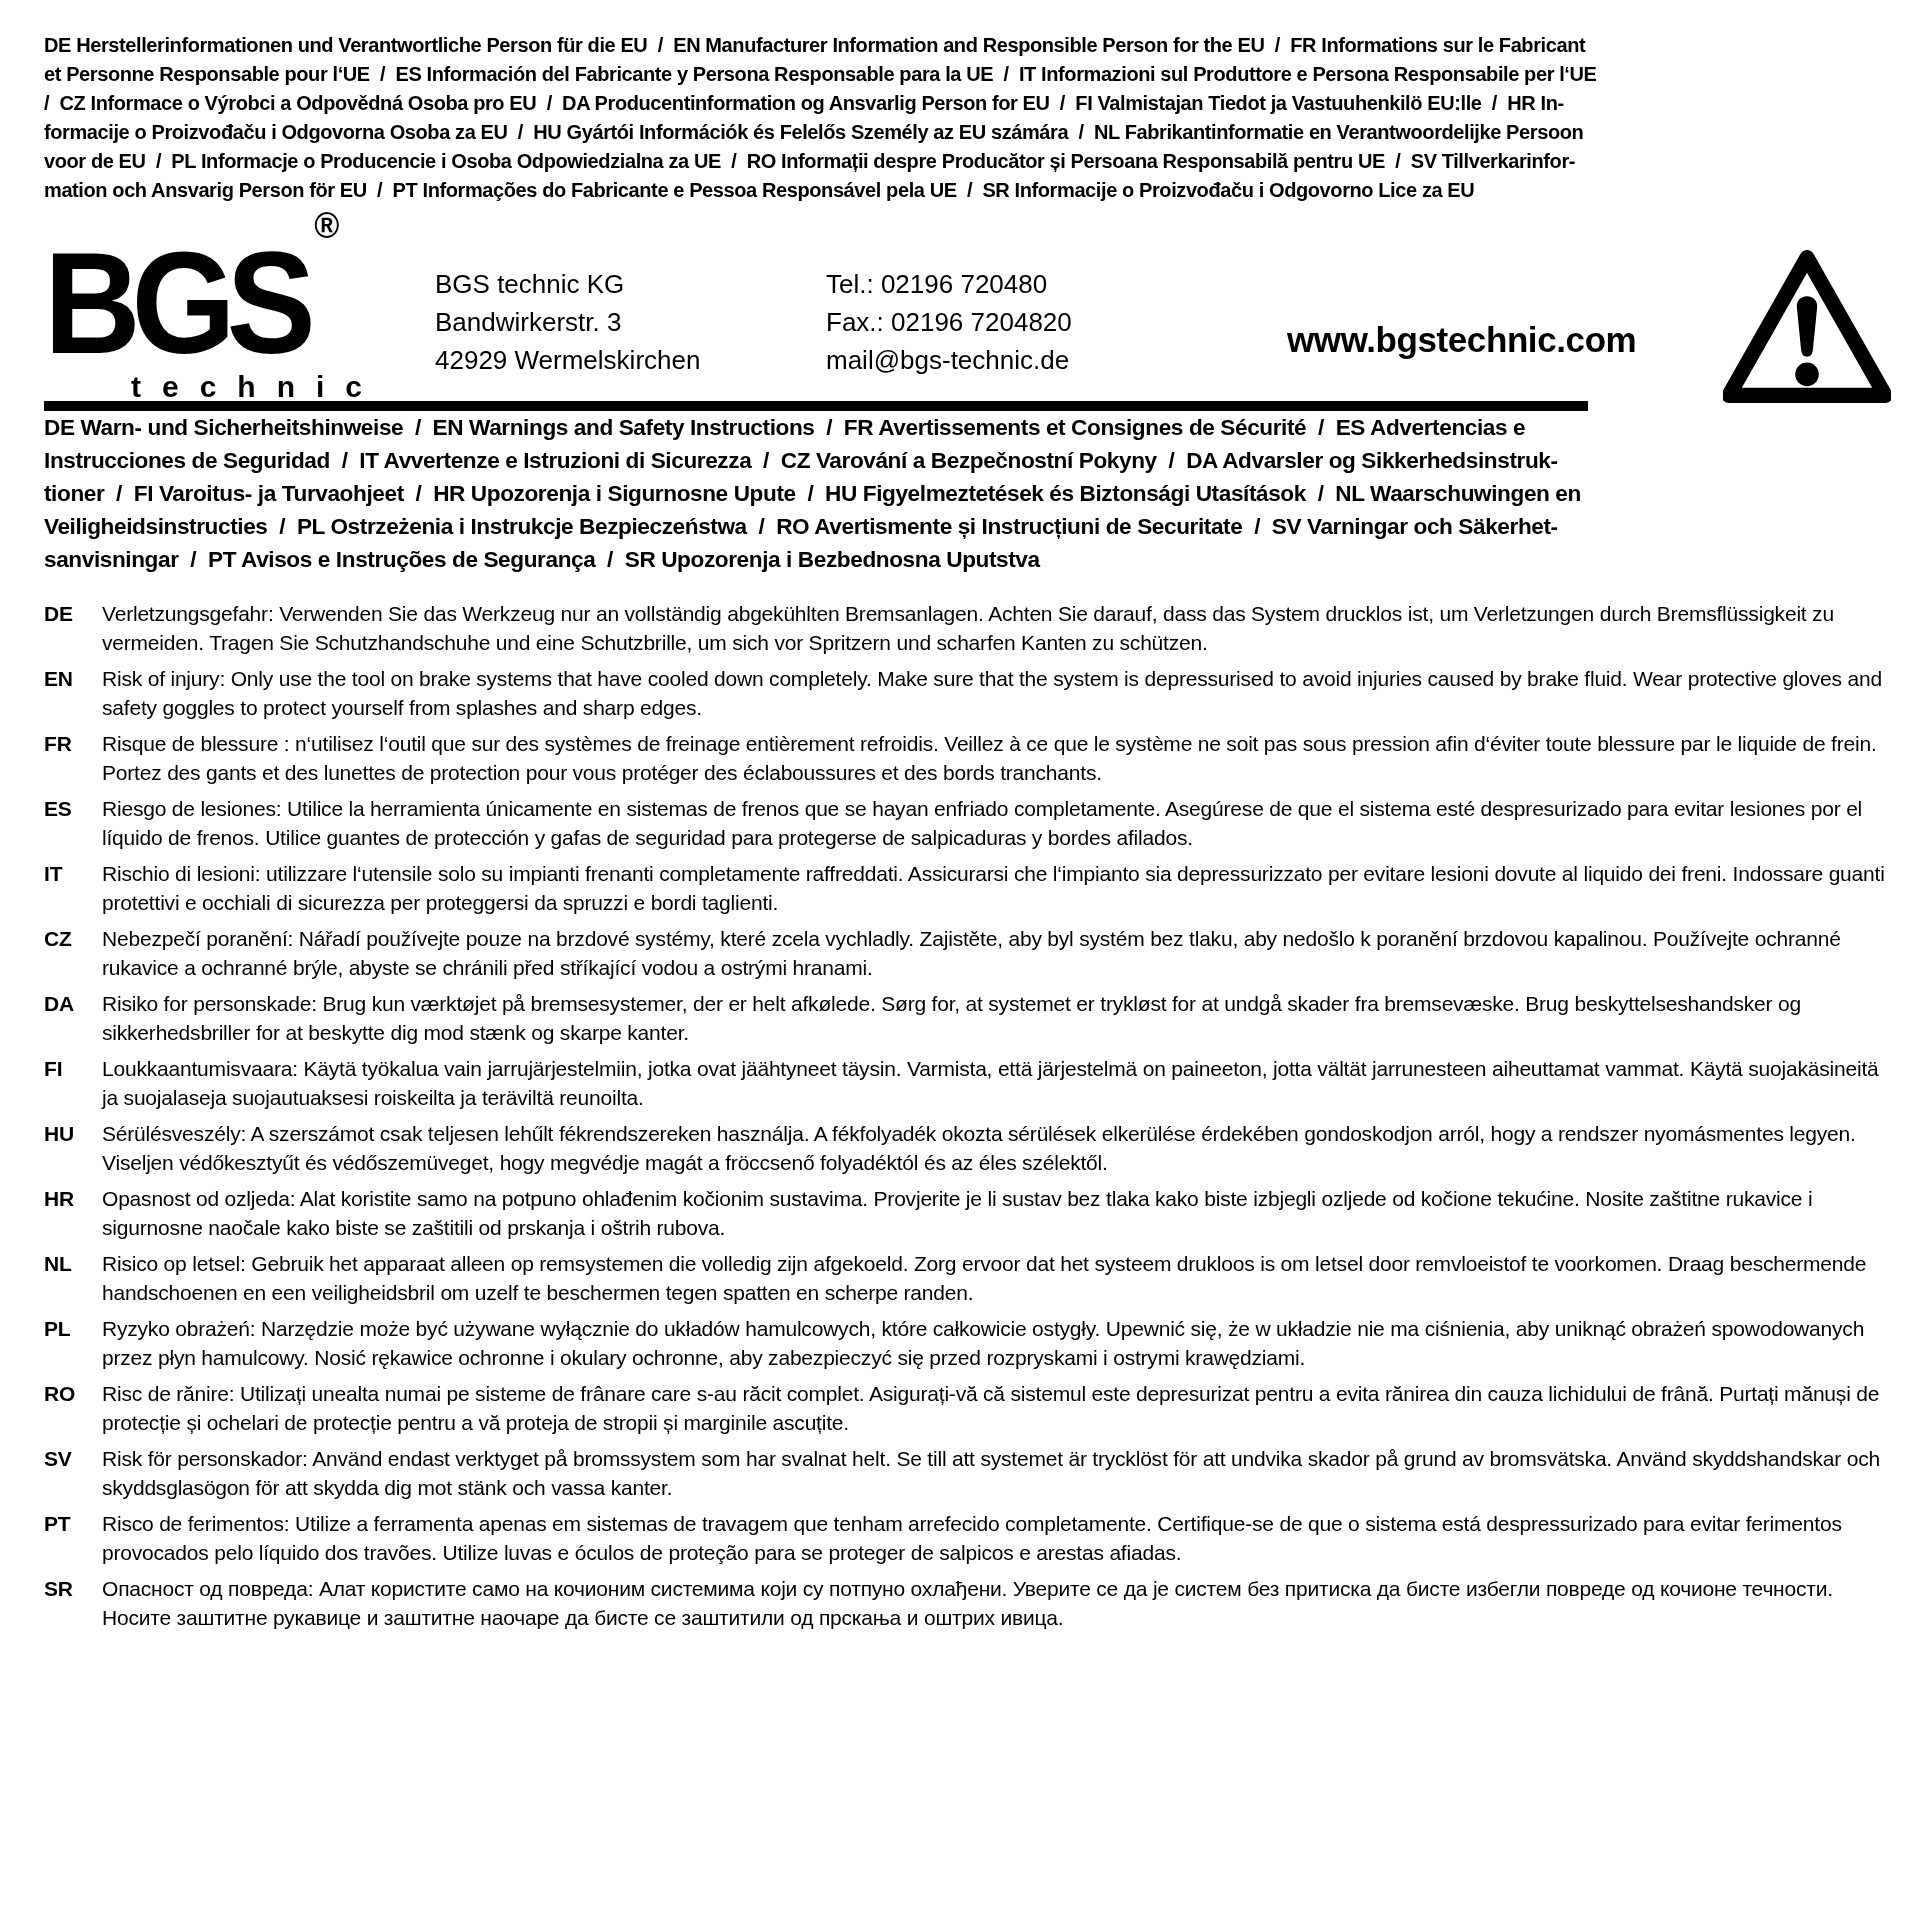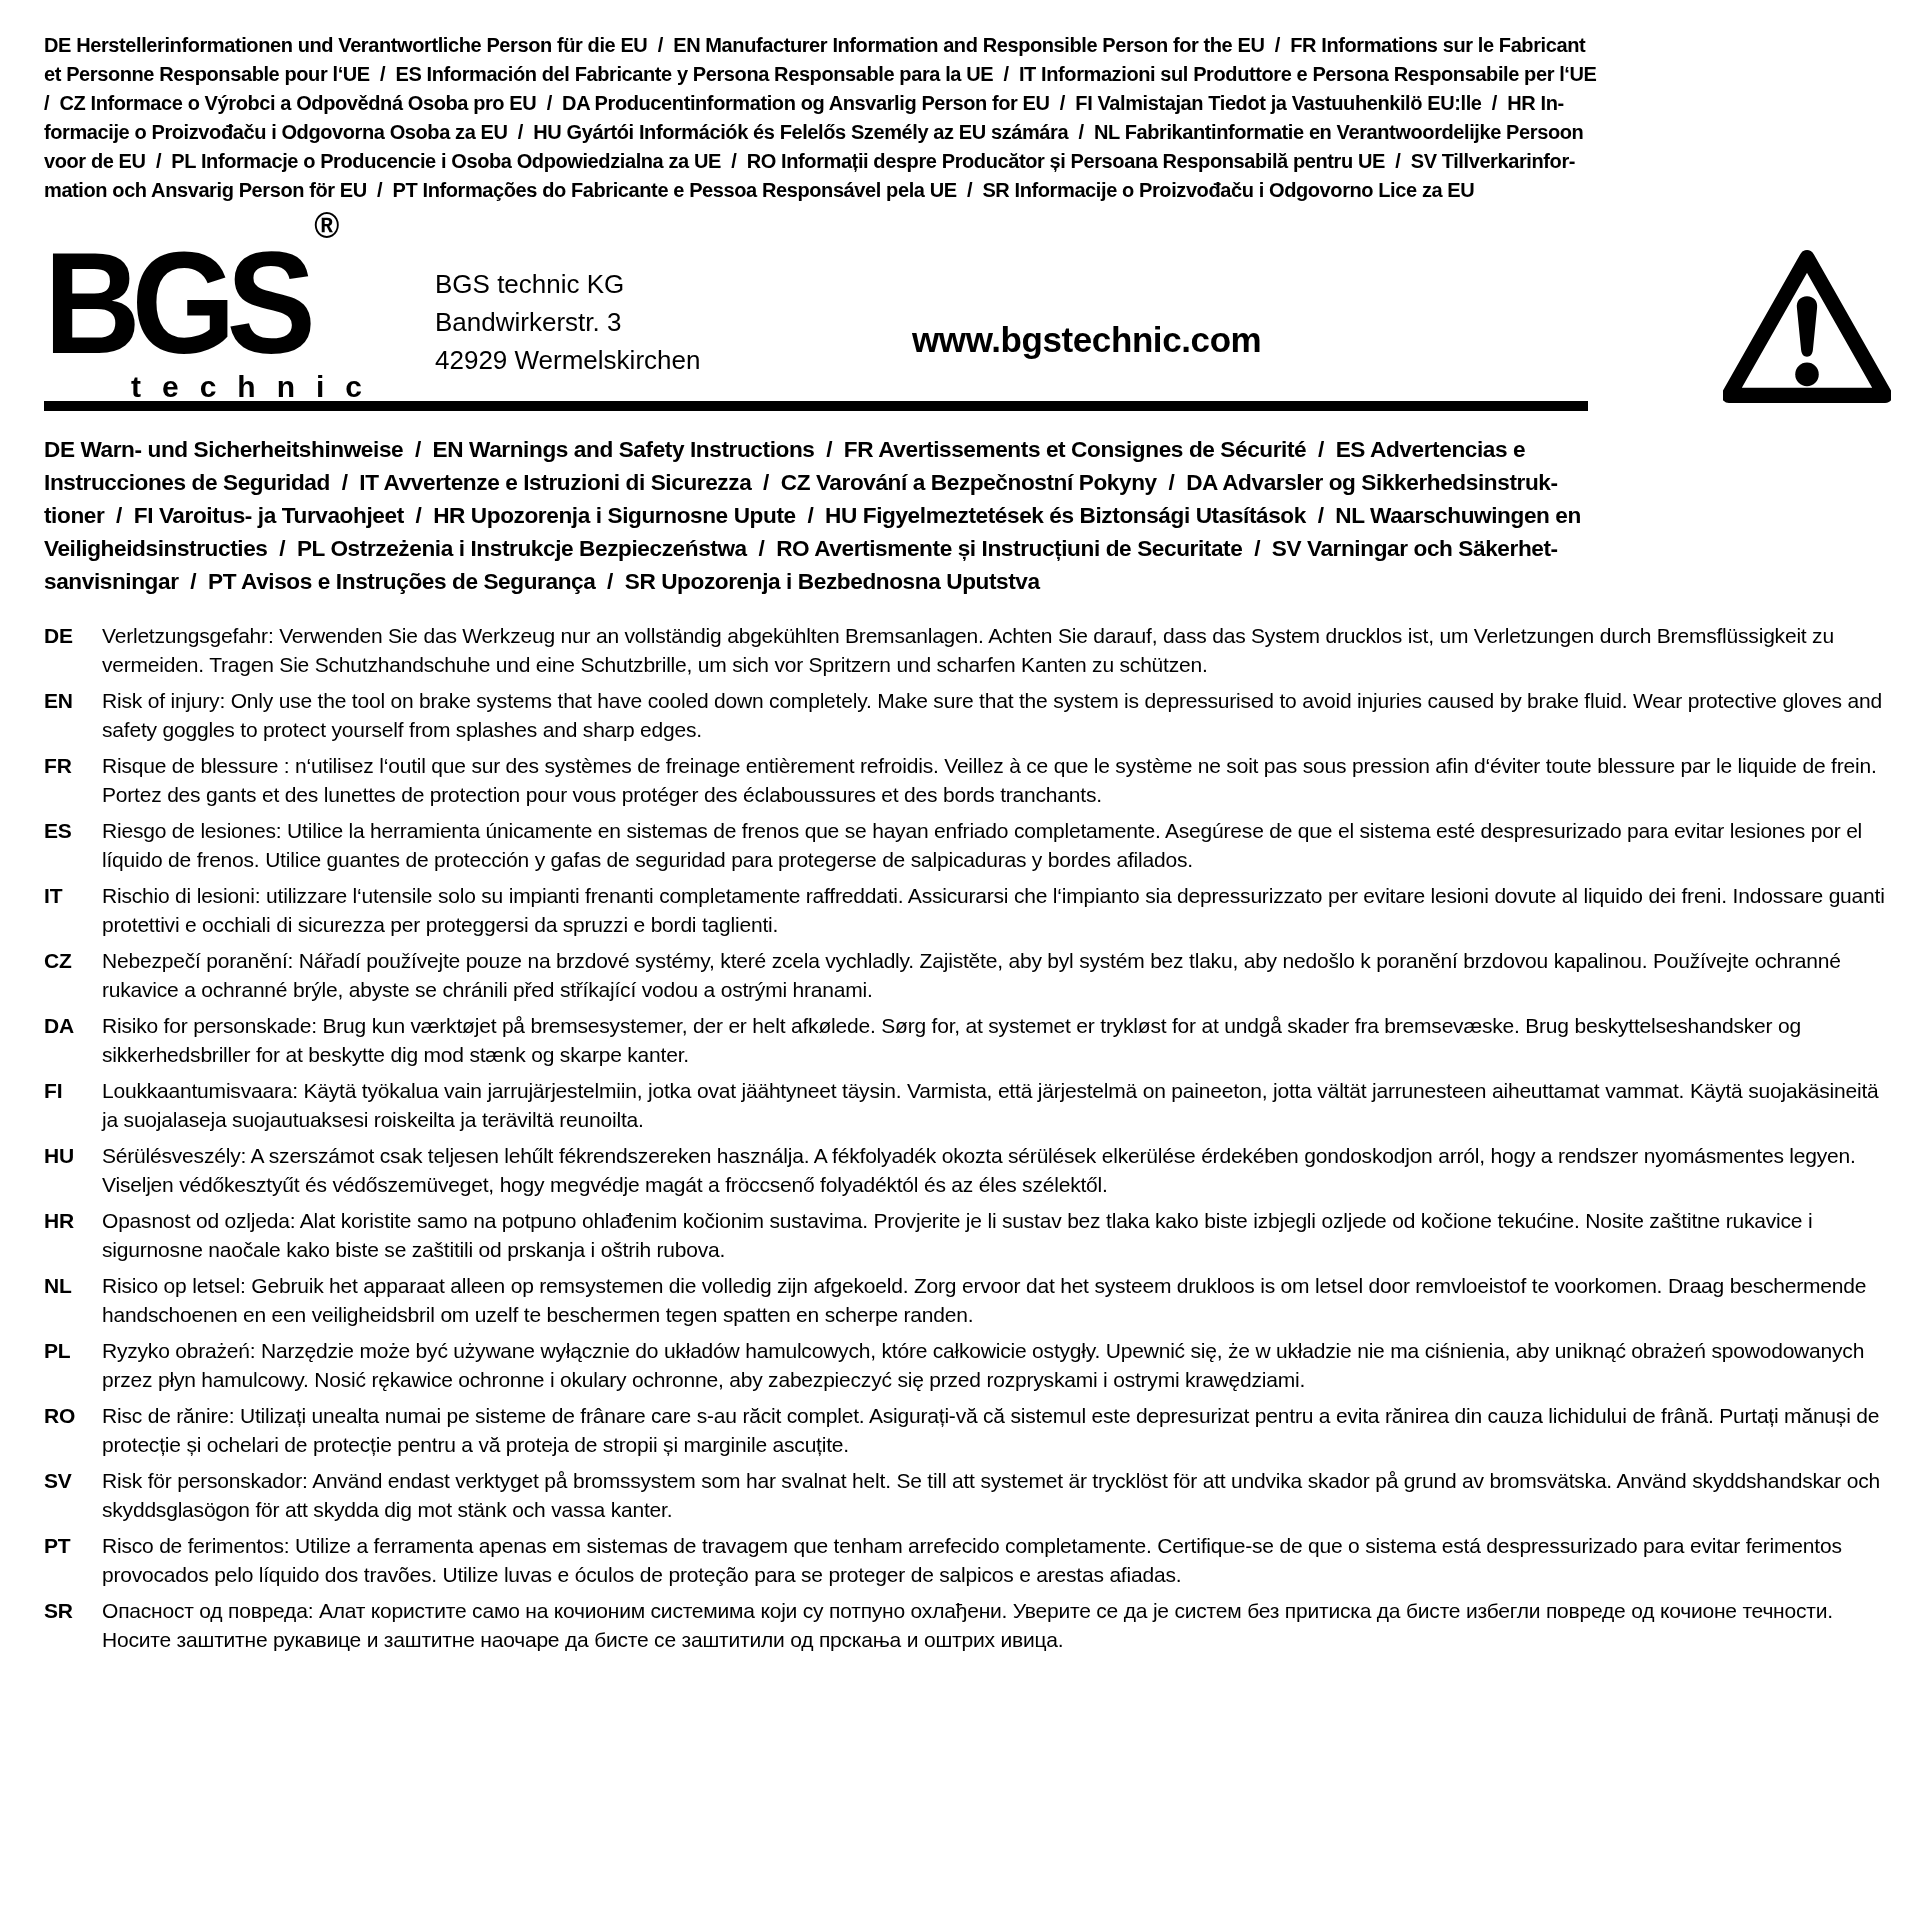--- a/index.html
+++ b/index.html
@@ -23,21 +23,21 @@
   .logo-reg{font-size:34px;font-weight:bold;letter-spacing:0;vertical-align:super;position:relative;top:-61px;left:7.8px;}
   .logo-sub{font-size:30px;font-weight:bold;letter-spacing:21px;margin-left:87px;margin-top:14px;white-space:nowrap;}
   .addr{margin-top:37px;font-size:26px;line-height:38px;flex:0 0 auto;width:366px;}
   .contact{margin-top:37px;font-size:26px;line-height:38px;flex:0 0 auto;width:350px;}
   .website{margin-left:86px;margin-top:92px;font-size:35px;font-weight:bold;letter-spacing:-0.4px;white-space:nowrap;}
   .warning-triangle{position:absolute;right:0;bottom:-20px;width:168px;height:173px;}
   .warning-triangle svg{width:100%;height:100%;display:block;}
   
   .rule{height:10px;background:#000000;width:1544px;margin-top:7.8px;}
   
-  .sheader{margin-top:22px;font-weight:bold;font-size:22.6px;line-height:33px;letter-spacing:-0.4px;}
+  .sheader{font-weight:bold;font-size:22.6px;line-height:33px;letter-spacing:-0.4px;}
   .sheader .hline{white-space:pre-wrap;}
   
   .wlist{margin-top:23px;font-size:21px;line-height:29px;letter-spacing:-0.2px;}
   .entry{display:flex;margin-bottom:7px;}
   .entry .code{flex:0 0 58px;font-weight:bold;}
   .entry .txt{flex:1;}
 </style>
 </head>
 <body>
 
@@ -54,20 +54,25 @@
 
   <div class="brand-row">
     <div class="logo">
       <div class="logo-main"><span>BGS</span><span class="logo-reg">®</span></div>
       <div class="logo-sub">technic</div>
     </div>
     <div class="addr">
       <div>BGS technic KG</div>
       <div>Bandwirkerstr. 3</div>
       <div>42929 Wermelskirchen</div>
+    </div>
+    <div class="contact">
+      <div>Tel.: 02196 720480</div>
+      <div>Fax.: 02196 7204820</div>
+      <div>mail@bgs-technic.de</div>
     </div>
     <div class="website">www.bgstechnic.com</div>
     <div class="warning-triangle">
       <svg viewBox="0 0 100 92" xmlns="http://www.w3.org/2000/svg">
         <path d="M50 5 L96.5 87 H3.5 Z" fill="#ffffff" stroke="#000000" stroke-width="9" stroke-linejoin="round"></path>
         <path d="M50 28 C46 28 43.5 31 44 35 L46.5 60 C46.8 62.5 48 64 50 64 C52 64 53.2 62.5 53.5 60 L56 35 C56.5 31 54 28 50 28 Z" fill="#000000"></path>
         <circle cx="50" cy="74.5" r="7" fill="#000000"></circle>
       </svg>
     </div>
   </div>

